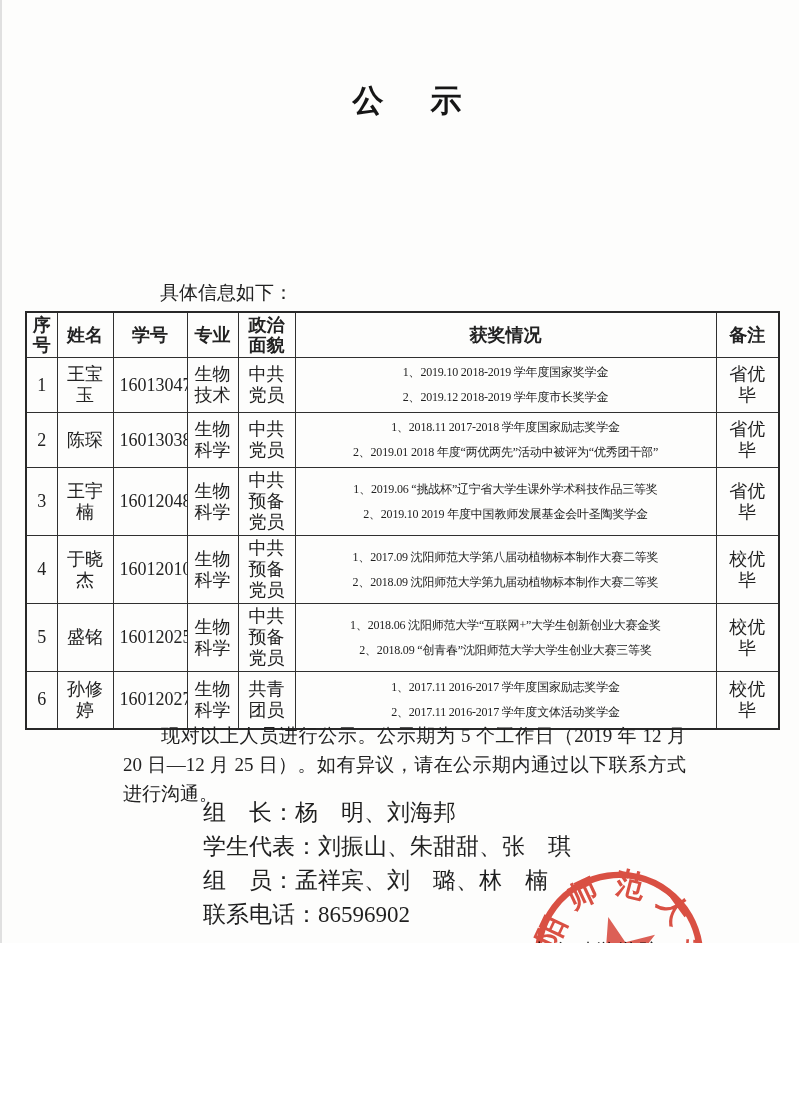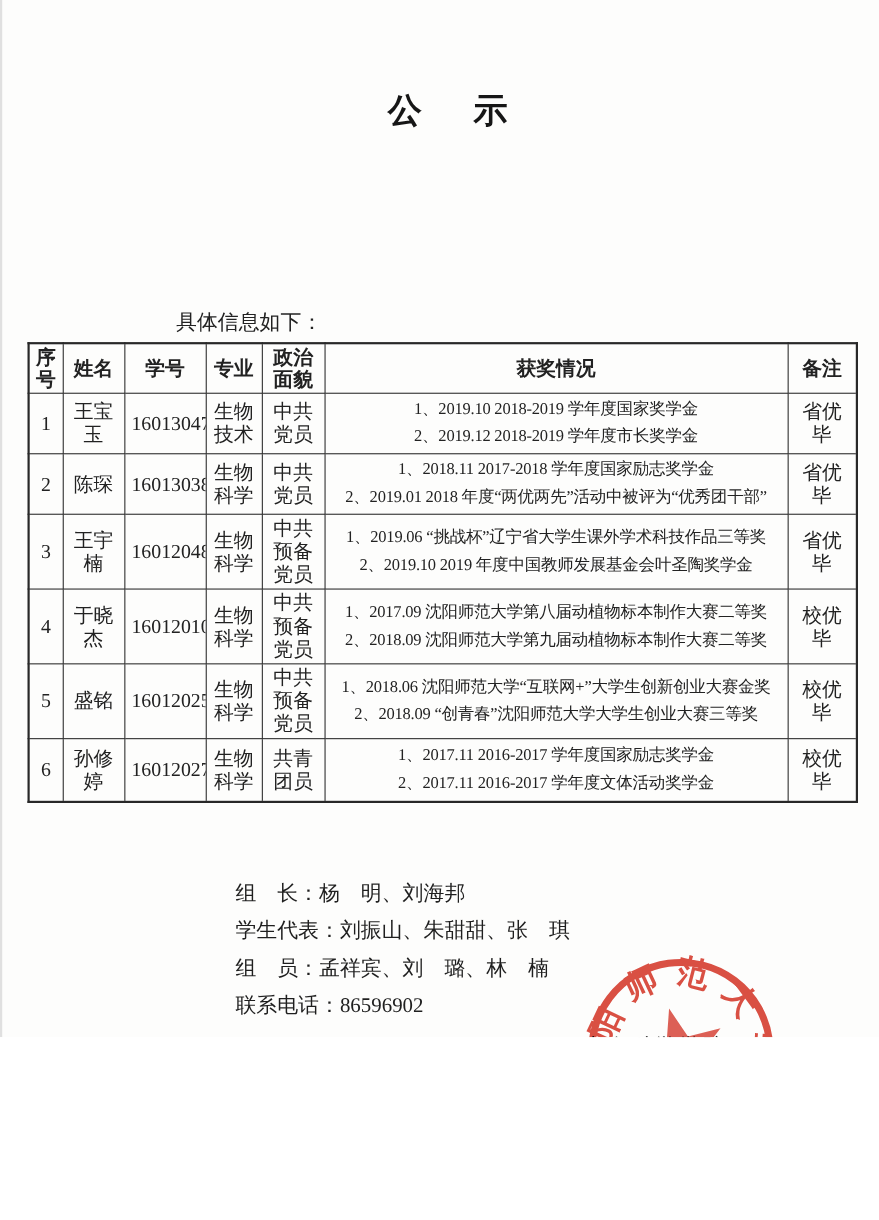--- a/index.html
+++ b/index.html
@@ -82,37 +82,37 @@
   col.c-no  { width: 31px; }
   col.c-nm  { width: 56px; }
   col.c-id  { width: 74px; }
   col.c-mj  { width: 51px; }
   col.c-po  { width: 57px; }
   col.c-aw  { width: 421px; }
   col.c-rk  { width: 63px; }
   td.awards-cell { text-align: left; padding: 3px 6px; }
   td.awards-cell .award-line {
     white-space: nowrap;
-    font-size: 15px;
+    font-size: 12px;
     letter-spacing: -0.2px;
     line-height: 25px;
     overflow: hidden;
   }
   tr.r1 { height: 46px; }
   tr.r2 { height: 50px; }
   tr.r3 { height: 57px; }
   tr.r4 { height: 56px; }
   tr.r5 { height: 58px; }
   tr.r6 { height: 57px; }
 
   .contacts {
     position: absolute;
-    left: 214px;
+    left: 203px;
     top: 796px;
-    font-size: 19px;
+    font-size: 23px;
     line-height: 34px;
     color: #1f1f1f;
   }
   .contacts .line { white-space: pre; }
 
   .sig-org {
     position: absolute;
     left: 529px;
     top: 938px;
     font-size: 20px;
@@ -244,20 +244,21 @@
         <td>共青团员</td>
         <td class="awards-cell">
           <div class="award-line">1、2017.11 2016-2017 学年度国家励志奖学金</div>
           <div class="award-line">2、2017.11 2016-2017 学年度文体活动奖学金</div>
         </td>
         <td>校优毕</td>
       </tr>
     </tbody>
   </table>
 
+  <p class="para indent p2">现对以上人员进行公示。公示期为 5 个工作日（2019 年 12 月 20 日—12 月 25 日）。如有异议，请在公示期内通过以下联系方式进行沟通。</p>
 
   <div class="contacts">
     <div class="line">组　长：杨　明、刘海邦</div>
     <div class="line">学生代表：刘振山、朱甜甜、张　琪</div>
     <div class="line">组　员：孟祥宾、刘　璐、林　楠</div>
     <div class="line">联系电话：86596902</div>
   </div>
 
   <div class="sig-org">生命科学学院</div>
   <div class="sig-date">二〇一九年十二月二十日</div>

